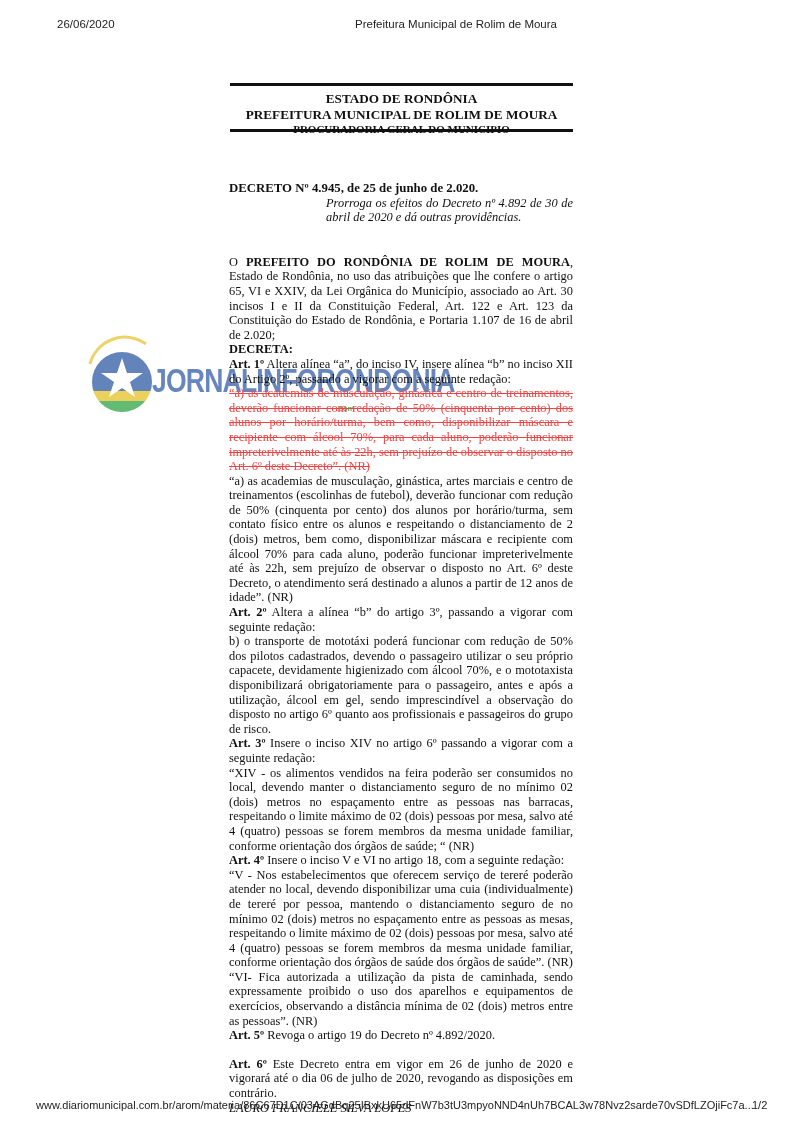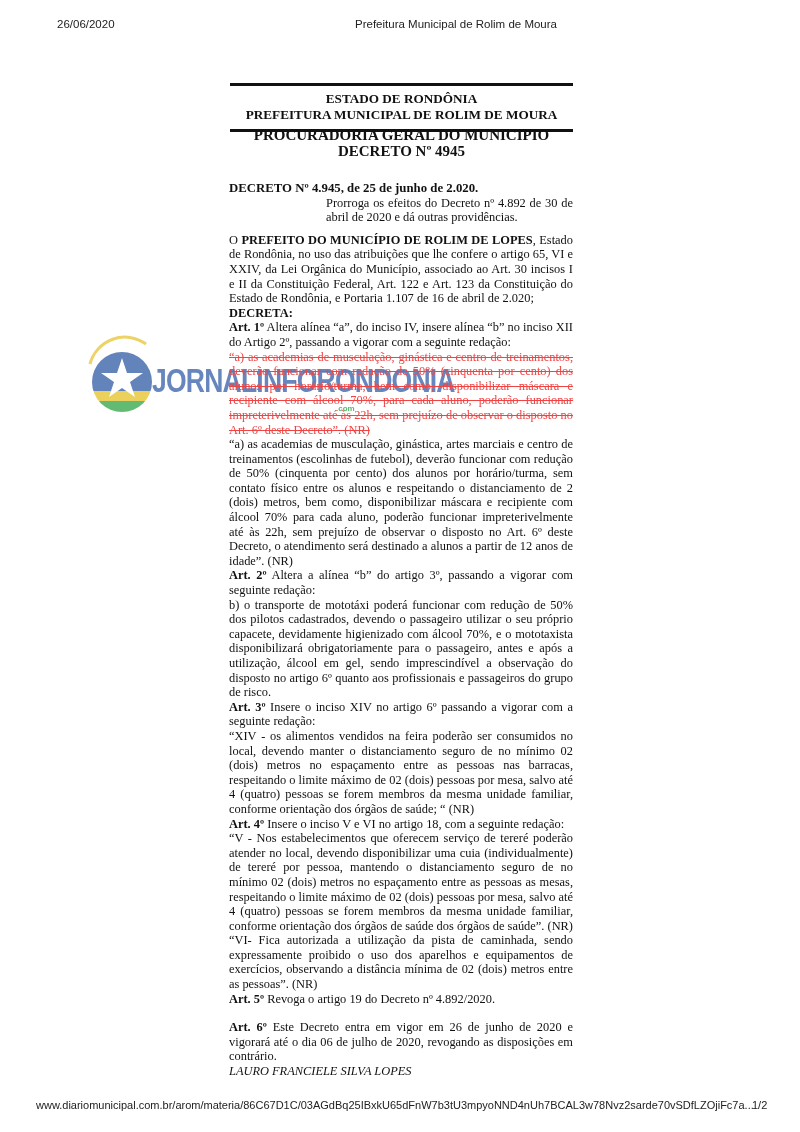--- a/index.html
+++ b/index.html
@@ -6,25 +6,25 @@
     body { width: 800px; height: 1132px; position: relative; overflow: hidden; color: #111; }
     .print-header { position: absolute; top: 18px; left: 0; width: 800px; font-family: "Liberation Sans", sans-serif; font-size: 11.5px; color: #222; }
     .print-header .date { position: absolute; left: 23px; margin-left: 34px; }
     .print-header .title { position: absolute; left: 355px; }
     .print-footer { position: absolute; top: 1099px; left: 0; width: 800px; font-family: "Liberation Sans", sans-serif; font-size: 11px; color: #222; }
     .print-footer .url { position: absolute; left: 36px; white-space: nowrap; }
     .print-footer .page { position: absolute; left: 752px; }
     .letterhead { position: absolute; left: 230px; top: 47px; width: 343px; margin-top: 36px; }
     .rule { height: 3px; background: #111; }
     .letterhead .lines { text-align: center; font-family: "Liberation Serif", serif; font-weight: bold; font-size: 13.2px; line-height: 16px; padding: 5px 0 6px; }
-    .sub-heading { position: absolute; left: 230px; top: 128px; width: 343px; text-align: center; font-family: "Liberation Serif", serif; font-weight: bold; font-size: 15px; line-height: 15.5px; }
+    .sub-heading { position: absolute; left: 230px; top: 122px; width: 343px; text-align: center; font-family: "Liberation Serif", serif; font-weight: bold; font-size: 11px; line-height: 15.5px; }
     .doc { position: absolute; left: 229px; top: 181px; width: 344px; font-family: "Liberation Serif", serif; font-size: 12.4px; line-height: 14.6px; text-align: justify; }
     .doc p { margin: 0; }
     .doc .title { font-weight: bold; font-size: 12.8px; margin-bottom: 0; }
-    .doc .ementa { margin-left: 97px; margin-bottom: 8px; }
+    .doc .ementa { font-style: italic; margin-left: 97px; margin-bottom: 30px; }
     .doc b { font-weight: bold; }
     .struck { text-decoration: line-through; color: #ef4444; }
     .gap { height: 14px; }
     .signature { font-weight: normal; font-style: italic; margin-top: 13px; }
     .watermark { position: absolute; left: 86px; top: 334px; width: 330px; height: 100px; pointer-events: none; }
     .watermark .logo { position: absolute; left: 0; top: 0; width: 70px; height: 90px; }
     .watermark .wm-text { position: absolute; left: 66px; top: 27px; font-family: "Liberation Sans", sans-serif; font-weight: bold; font-size: 34px; letter-spacing: -1px; color: rgba(60,100,170,0.78); transform: scaleX(0.78); transform-origin: left; white-space: nowrap; }
     .watermark .wm-com { position: absolute; left: 250px; top: 70px; font-family: "Liberation Sans", sans-serif; font-size: 8px; font-weight: bold; color: rgba(60,170,80,0.85); text-align: right; }
   </style>
 </head>
@@ -39,21 +39,20 @@
   <div class="rule"></div>
   <div class="lines">
     <div>ESTADO DE RONDÔNIA</div>
     <div>PREFEITURA MUNICIPAL DE ROLIM DE MOURA</div>
   </div>
   <div class="rule"></div>
 </div>
 
 <div class="sub-heading">
   <div>PROCURADORIA GERAL DO MUNICIPIO</div>
-  <div>DECRETO Nº 4945</div>
 </div>
 
 <div class="watermark">
   <svg class="logo" viewBox="0 0 70 90" width="70" height="90">
     <defs>
       <clipPath id="circ">
           <circle cx="36" cy="48" r="30"></circle>
         </clipPath>
     </defs>
     <path d="M4,30 A36,36 0 0 1 60,10" stroke="rgba(232,200,64,0.8)" stroke-width="3" fill="none"></path>
@@ -65,21 +64,21 @@
     <polygon points="36,24 41,39 57,39 44,48 49,63 36,54 23,63 28,48 15,39 31,39" fill="#ffffff"></polygon>
   </svg>
   <span class="wm-text">JORNALINFORONDONIA</span>
   <span class="wm-com">.com</span>
 </div>
 
 <div class="doc">
   <p class="title">DECRETO Nº 4.945, de 25 de junho de 2.020.</p>
   <p class="ementa">Prorroga os efeitos do Decreto nº 4.892 de 30 de abril de 2020 e dá outras providências.</p>
 
-  <p><span>O </span><b>PREFEITO DO MUNICÍPIO DE ROLIM DE LOPES</b><span>, Estado de Rondônia, no uso das atribuições que lhe confere o artigo 65, VI e XXIV, da Lei Orgânica do Município, associado ao Art. 30 incisos I e II da Constituição Federal, Art. 122 e Art. 123 da Constituição do Estado de Rondônia, e Portaria 1.107 de 16 de abril de 2.020;</span></p>
+  <p><span>O </span><b>PREFEITO DO RONDÔNIA DE ROLIM DE MOURA</b><span>, Estado de Rondônia, no uso das atribuições que lhe confere o artigo 65, VI e XXIV, da Lei Orgânica do Município, associado ao Art. 30 incisos I e II da Constituição Federal, Art. 122 e Art. 123 da Constituição do Estado de Rondônia, e Portaria 1.107 de 16 de abril de 2.020;</span></p>
   <p><b>DECRETA:</b></p>
 
   <p><b>Art. 1º</b><span> Altera alínea “a”, do inciso IV, insere alínea “b” no inciso XII do Artigo 2º, passando a vigorar com a seguinte redação:</span></p>
   <p class="struck">“a) as academias de musculação, ginástica e centro de treinamentos, deverão funcionar com redação de 50% (cinquenta por cento) dos alunos por horário/turma, bem como, disponibilizar máscara e recipiente com álcool 70%, para cada aluno, poderão funcionar impreterivelmente até às 22h, sem prejuízo de observar o disposto no Art. 6º deste Decreto”. (NR)</p>
   <p>“a) as academias de musculação, ginástica, artes marciais e centro de treinamentos (escolinhas de futebol), deverão funcionar com redução de 50% (cinquenta por cento) dos alunos por horário/turma, sem contato físico entre os alunos e respeitando o distanciamento de 2 (dois) metros, bem como, disponibilizar máscara e recipiente com álcool 70% para cada aluno, poderão funcionar impreterivelmente até às 22h, sem prejuízo de observar o disposto no Art. 6º deste Decreto, o atendimento será destinado a alunos a partir de 12 anos de idade”. (NR)</p>
 
   <p><b>Art. 2º</b><span> Altera a alínea “b” do artigo 3º, passando a vigorar com seguinte redação:</span></p>
   <p>b) o transporte de mototáxi poderá funcionar com redução de 50% dos pilotos cadastrados, devendo o passageiro utilizar o seu próprio capacete, devidamente higienizado com álcool 70%, e o mototaxista disponibilizará obrigatoriamente para o passageiro, antes e após a utilização, álcool em gel, sendo imprescindível a observação do disposto no artigo 6º quanto aos profissionais e passageiros do grupo de risco.</p>
 
   <p><b>Art. 3º</b><span> Insere o inciso XIV no artigo 6º passando a vigorar com a seguinte redação:</span></p>

